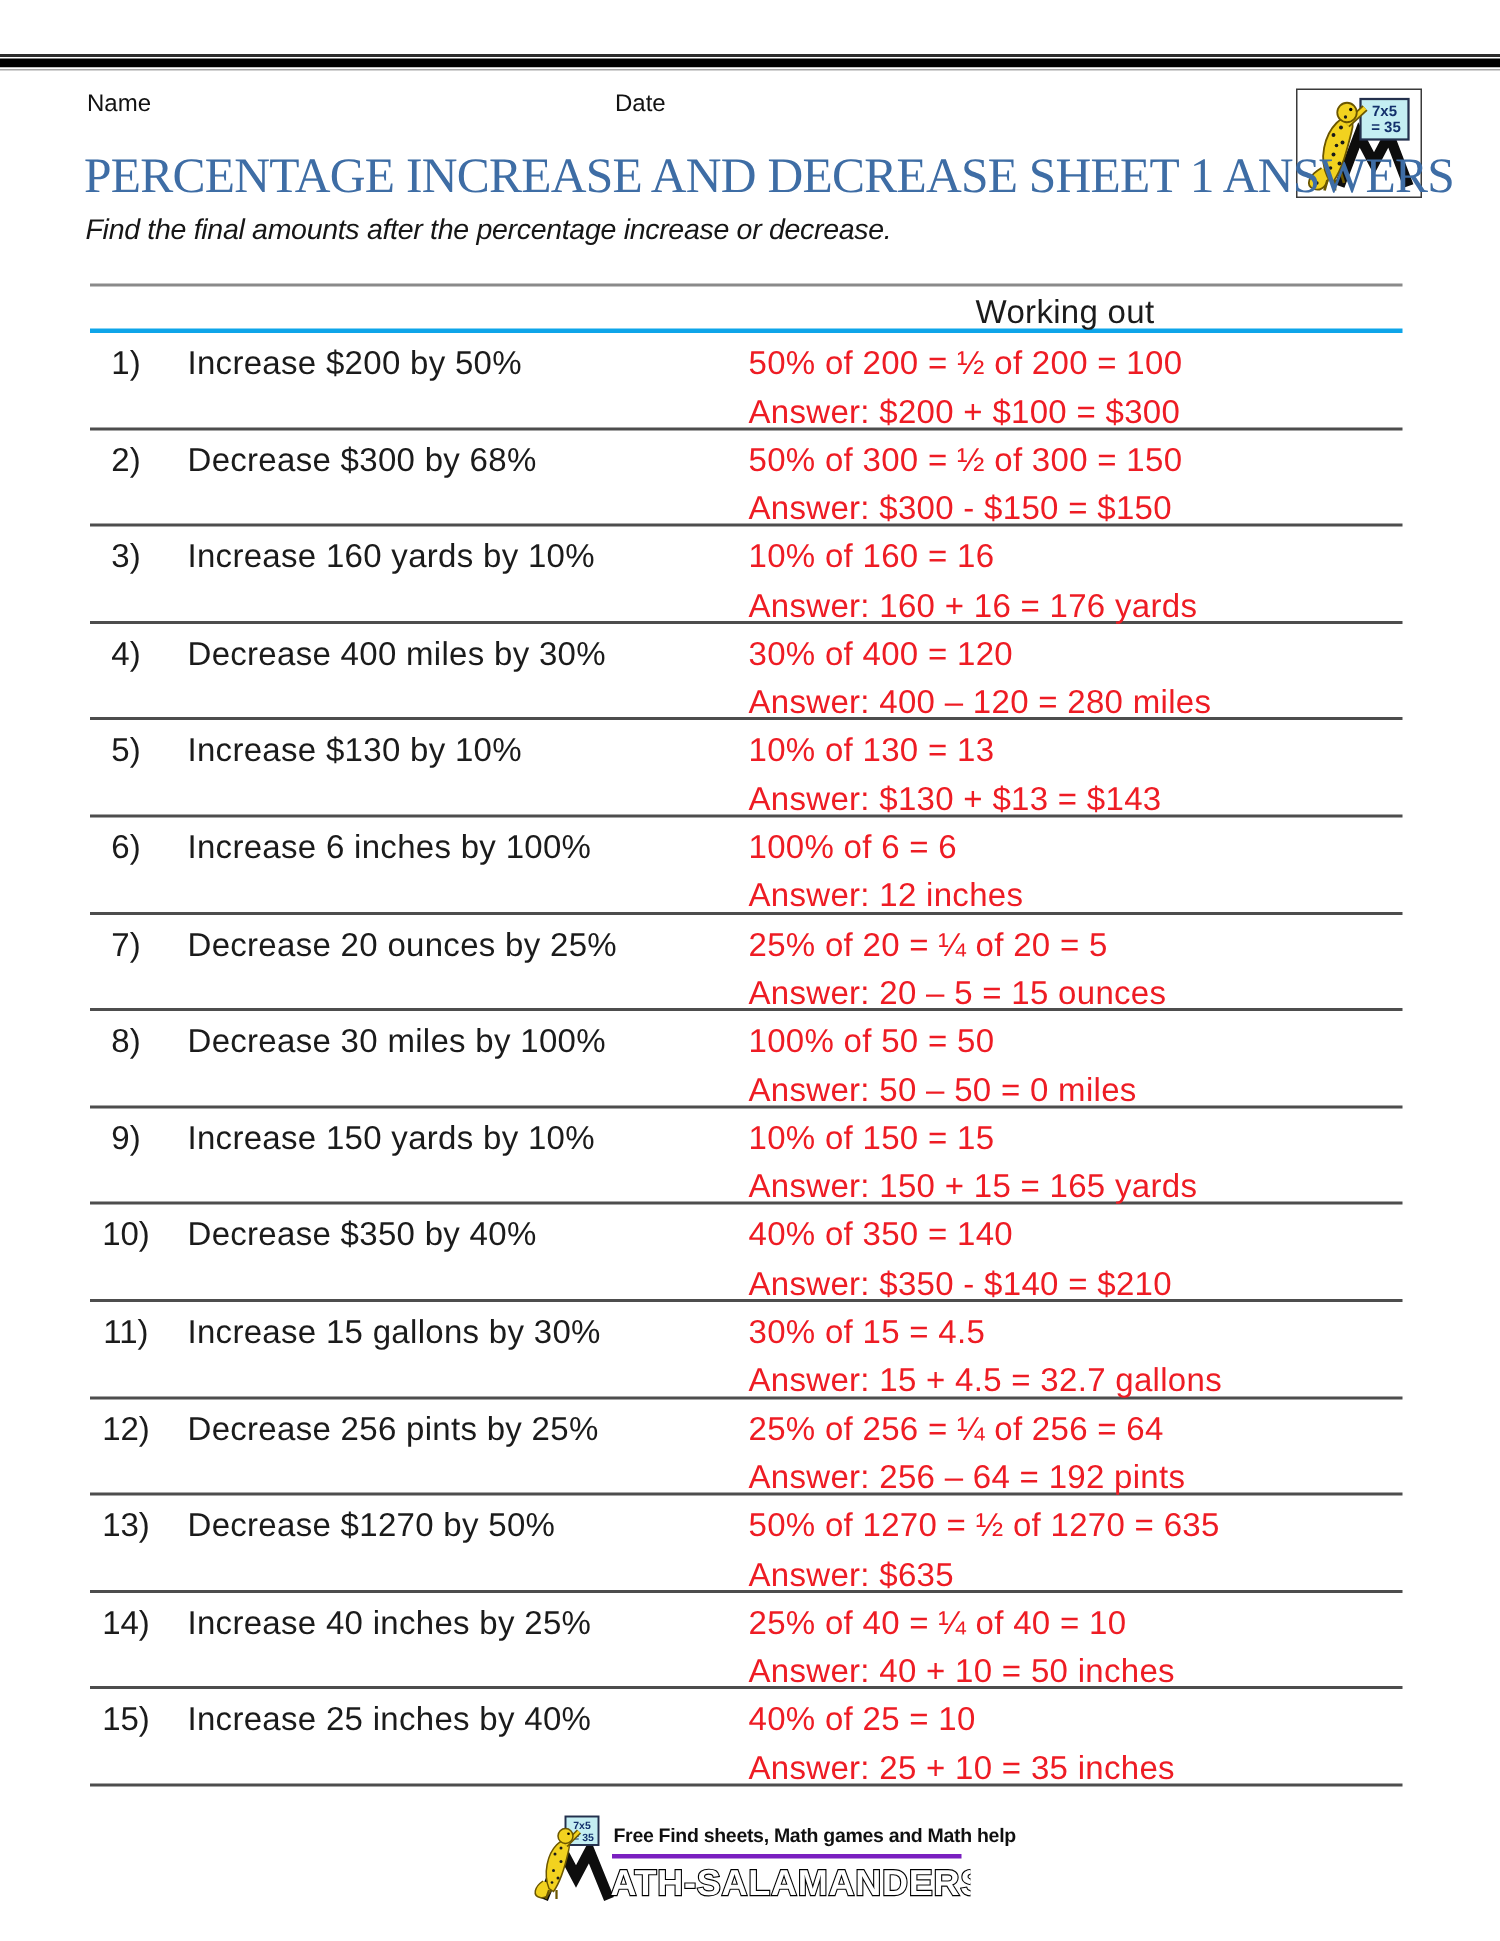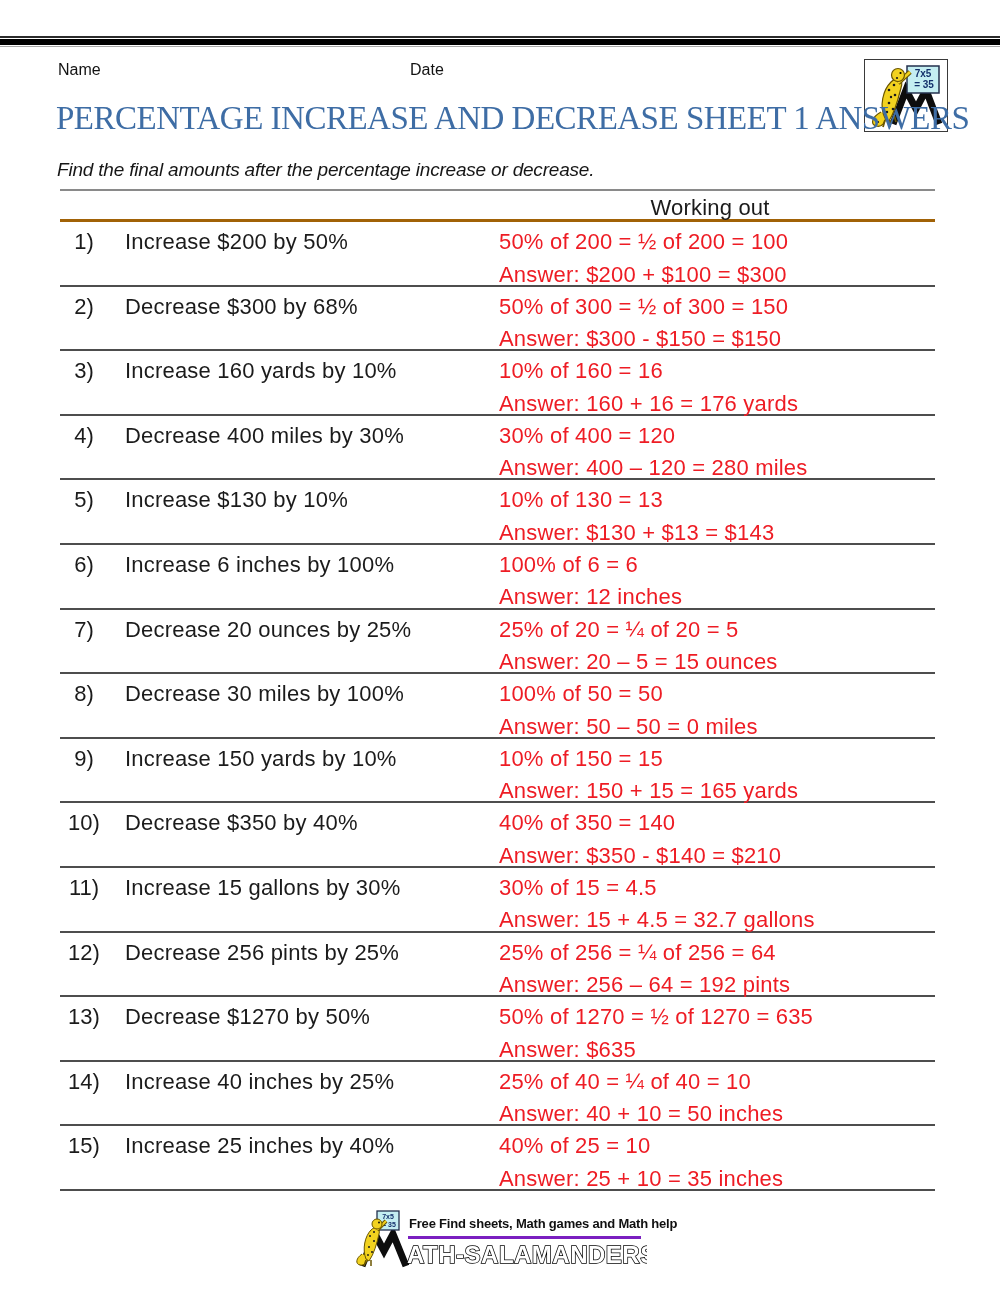--- a/index.html
+++ b/index.html
@@ -17,27 +17,27 @@
   .name-label{position:absolute;left:58px;top:61px;font-size:16px;color:#121212;}
   .date-label{position:absolute;left:410px;top:61px;font-size:16px;color:#121212;}
 
   .corner-logo{position:absolute;left:864px;top:59px;width:84px;height:73px;
                border:1px solid #3a3a3a;background:#fff;box-sizing:border-box;}
 
   .page-title{position:absolute;left:56px;top:99px;margin:0;
               font-family:"Liberation Serif",serif;font-weight:normal;
               font-size:33px;line-height:38px;color:#3e6da5;letter-spacing:-0.5px;white-space:nowrap;}
 
-  .instruction{position:absolute;left:57px;top:159px;font-size:19px;font-style:italic;
+  .instruction{position:absolute;left:57px;top:143px;font-size:19px;font-style:italic;
                color:#161616;letter-spacing:-0.2px;white-space:nowrap;}
 
   
   .qtable{position:absolute;left:60px;top:189px;width:875px;}
   .thead{position:relative;height:33px;box-sizing:border-box;
-         border-top:2px solid #8a8a8a;border-bottom:3px solid #a16207;}
+         border-top:2px solid #8a8a8a;border-bottom:3px solid #0ea5e9;}
   .thead .wo{position:absolute;left:425px;width:450px;top:4px;text-align:center;
              font-size:22px;color:#1b1b1b;letter-spacing:0.2px;}
   .row{position:relative;height:64.6px;box-sizing:border-box;border-bottom:2px solid #4d4d4d;}
   .row .num{position:absolute;left:0;top:7px;width:48px;text-align:center;
             font-size:22px;color:#1b1b1b;}
   .row .q{position:absolute;left:65px;top:7px;font-size:22px;color:#1b1b1b;
           letter-spacing:0.2px;white-space:nowrap;}
   .row .work{position:absolute;left:439px;top:4px;width:450px;font-size:22px;
              line-height:32.5px;color:#ee1c24;letter-spacing:0.2px;white-space:nowrap;}
 

